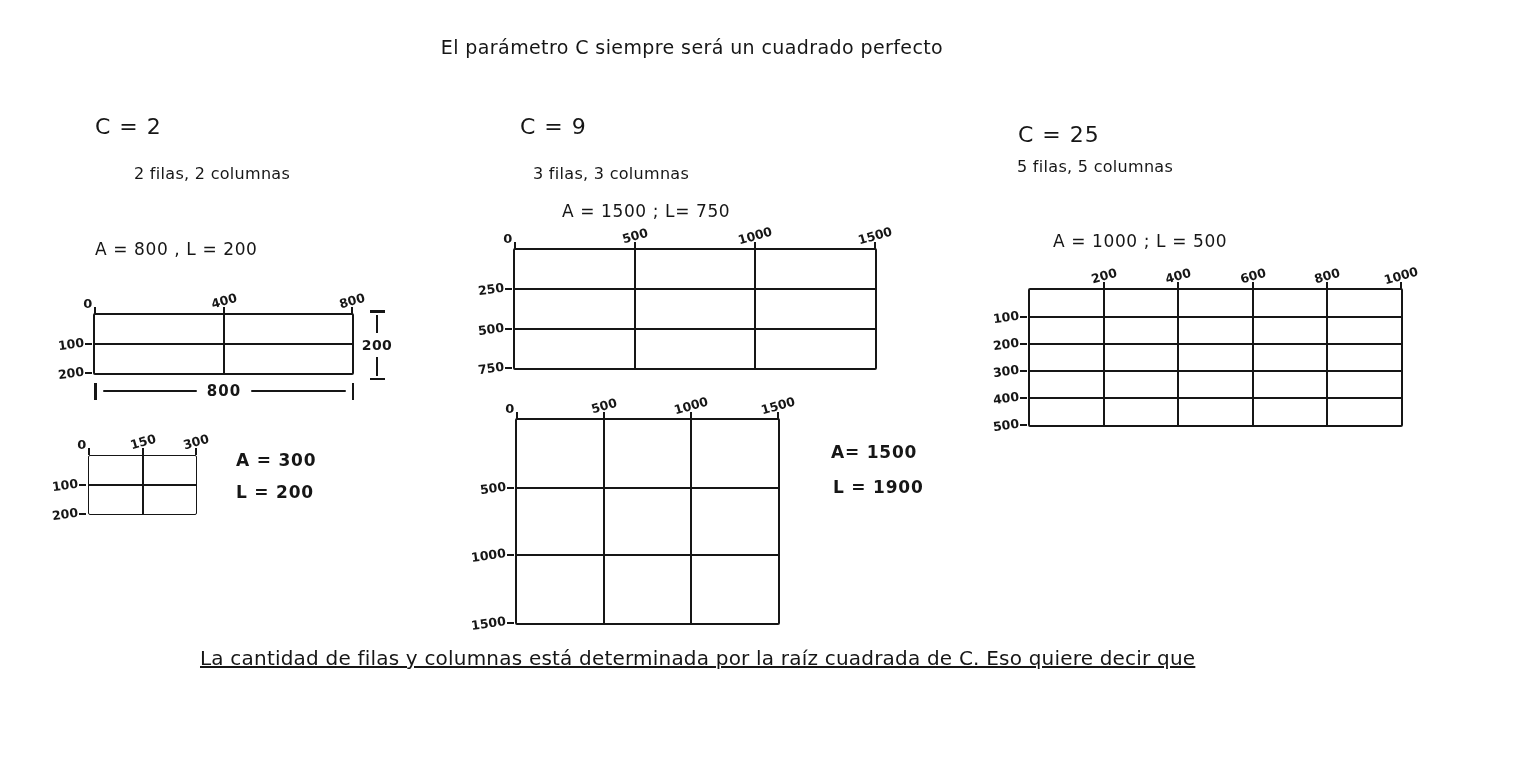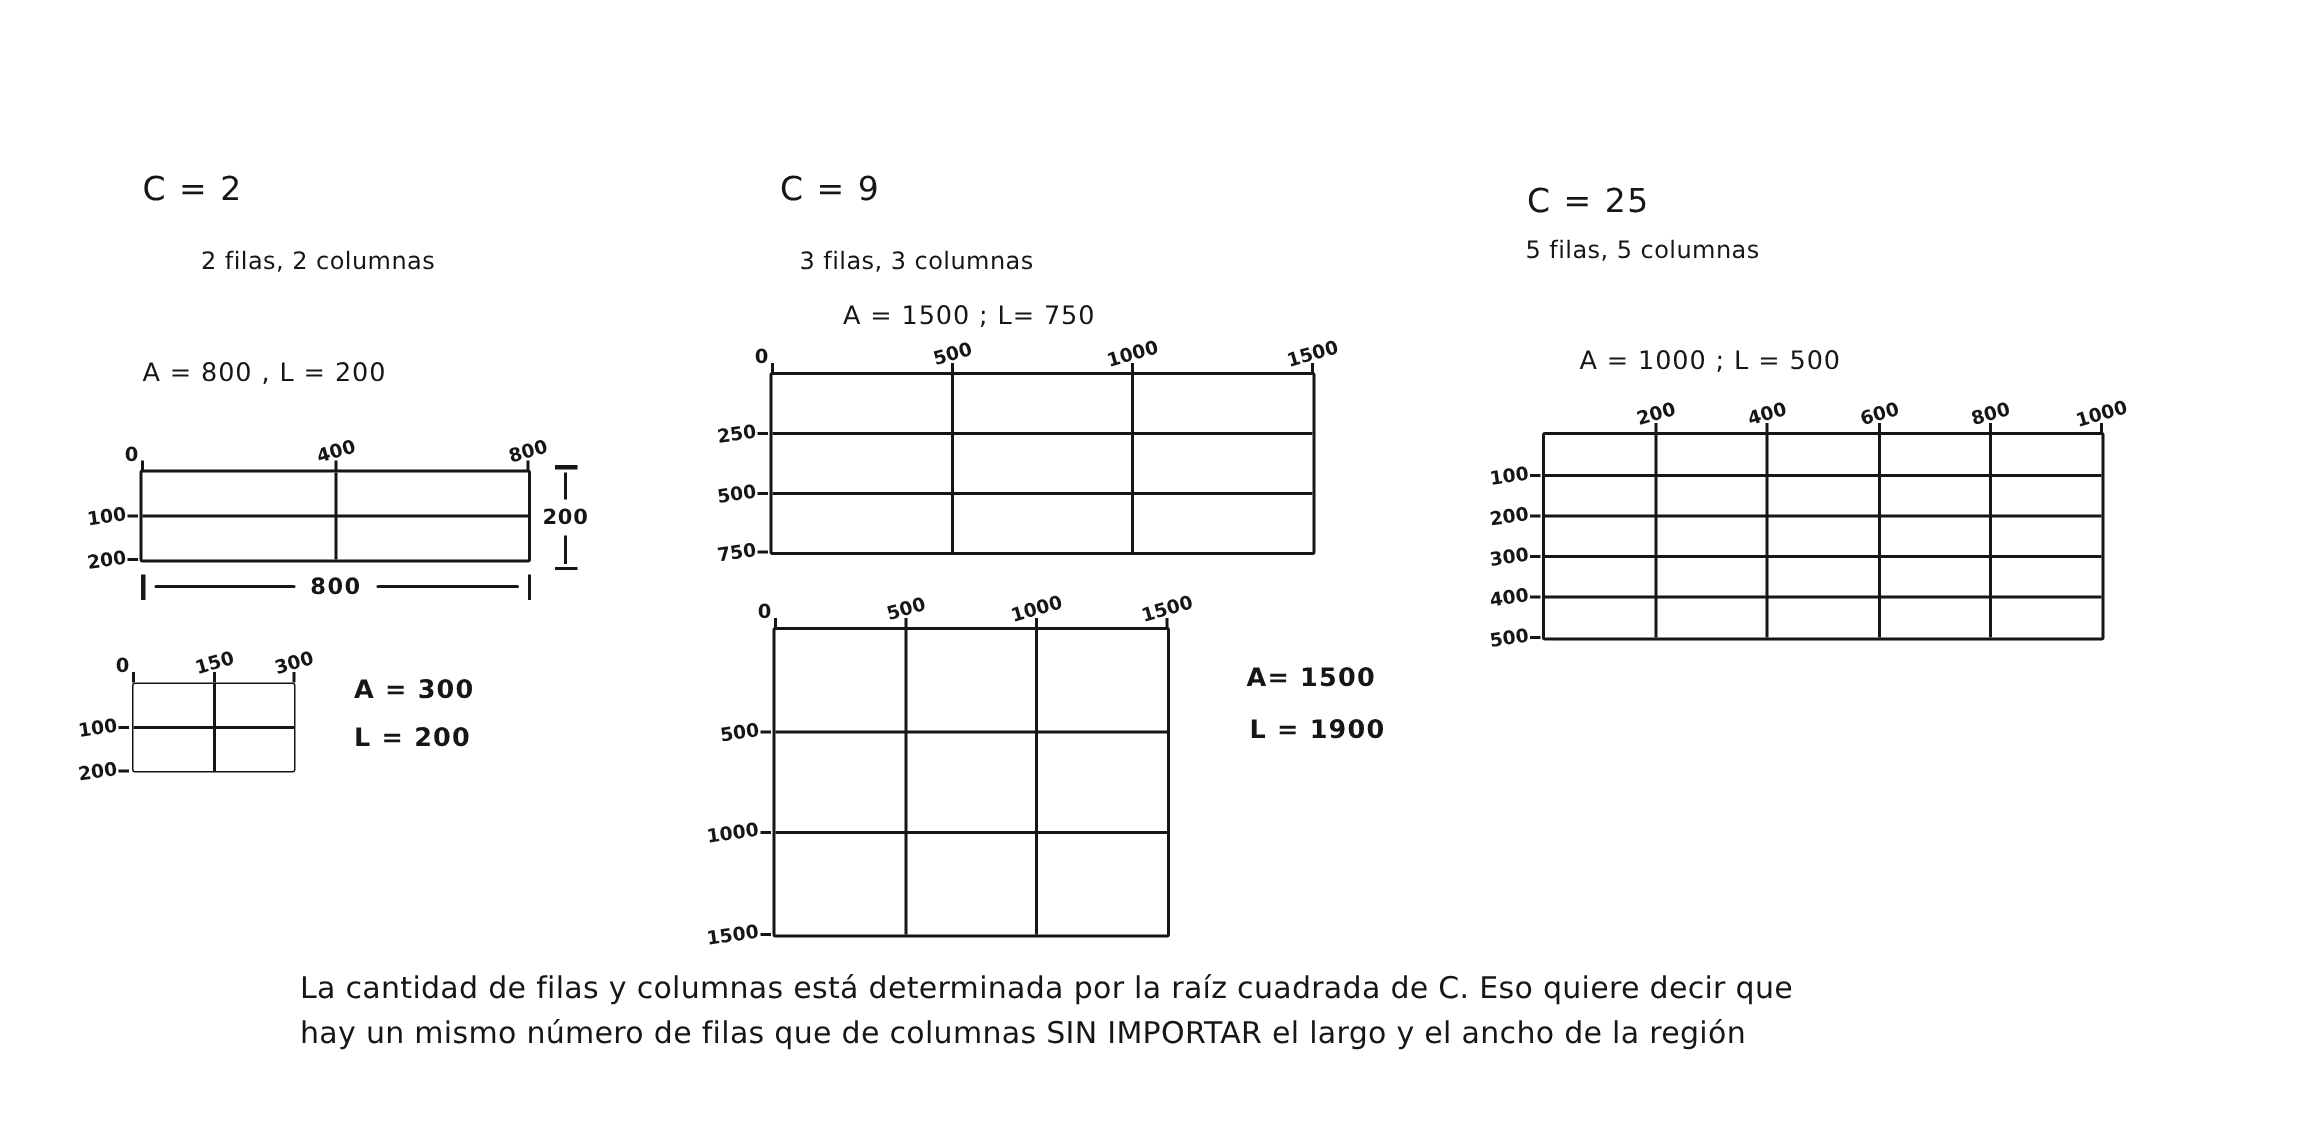--- a/index.html
+++ b/index.html
@@ -47,20 +47,21 @@
   .v-bracket{display:flex; flex-direction:column; align-items:center;}
   .v-bracket .cap{height:2.5px; width:15px; background:var(--ink);}
   .v-bracket .seg{flex:1; width:2.5px; background:var(--ink); margin:2px 0;}
   .v-bracket .lbl{font-size:14px; font-weight:700; letter-spacing:.5px; padding:2px 0;}
 </style>
 </head>
 <body>
 
 <div id="canvas">
 
+  <div class="abs title">El parámetro C siempre será un cuadrado perfecto</div>
 
   <div class="abs c-label" style="left:95px; top:114px;">C = 2</div>
   <div class="abs rc-label" style="left:134px; top:164px;text-align:center;">2 filas, 2 columnas</div>
   <div class="abs params" style="left:95px; top:239px;">A = 800 ,   L = 200</div>
 
   <div class="grid" style="left:93px; top:313px; width:261px; height:62px;">
       <div class="vline" style="left: 50%;"></div>
       <div class="hline" style="top: 50%;"></div>
       <div class="xtick" style="left: 0%;"></div>
       <div class="xlab zero" style="left: 0%;">0</div>
@@ -183,16 +184,15 @@
       <div class="ytick" style="top: 40%;"></div>
       <div class="ylab" style="top: 40%;">200</div>
       <div class="ytick" style="top: 60%;"></div>
       <div class="ylab" style="top: 60%;">300</div>
       <div class="ytick" style="top: 80%;"></div>
       <div class="ylab" style="top: 80%;">400</div>
       <div class="ytick" style="top: 100%;"></div>
       <div class="ylab" style="top: 100%;">500</div>
     </div>
 
-  <div class="abs footer-text" style="top:643px;">La cantidad de filas y columnas está determinada por la raíz cuadrada de C. Eso quiere decir que</div>
-  <div class="abs footer-text" style="top:673px;">hay un mismo número de filas que de columnas SIN IMPORTAR el largo y el ancho de la región</div>
+  <div class="abs footer-text" style="top:643px;text-decoration:underline;">La cantidad de filas y columnas está determinada por la raíz cuadrada de C. Eso quiere decir que</div>
 
 </div>
 
 </body></html>

